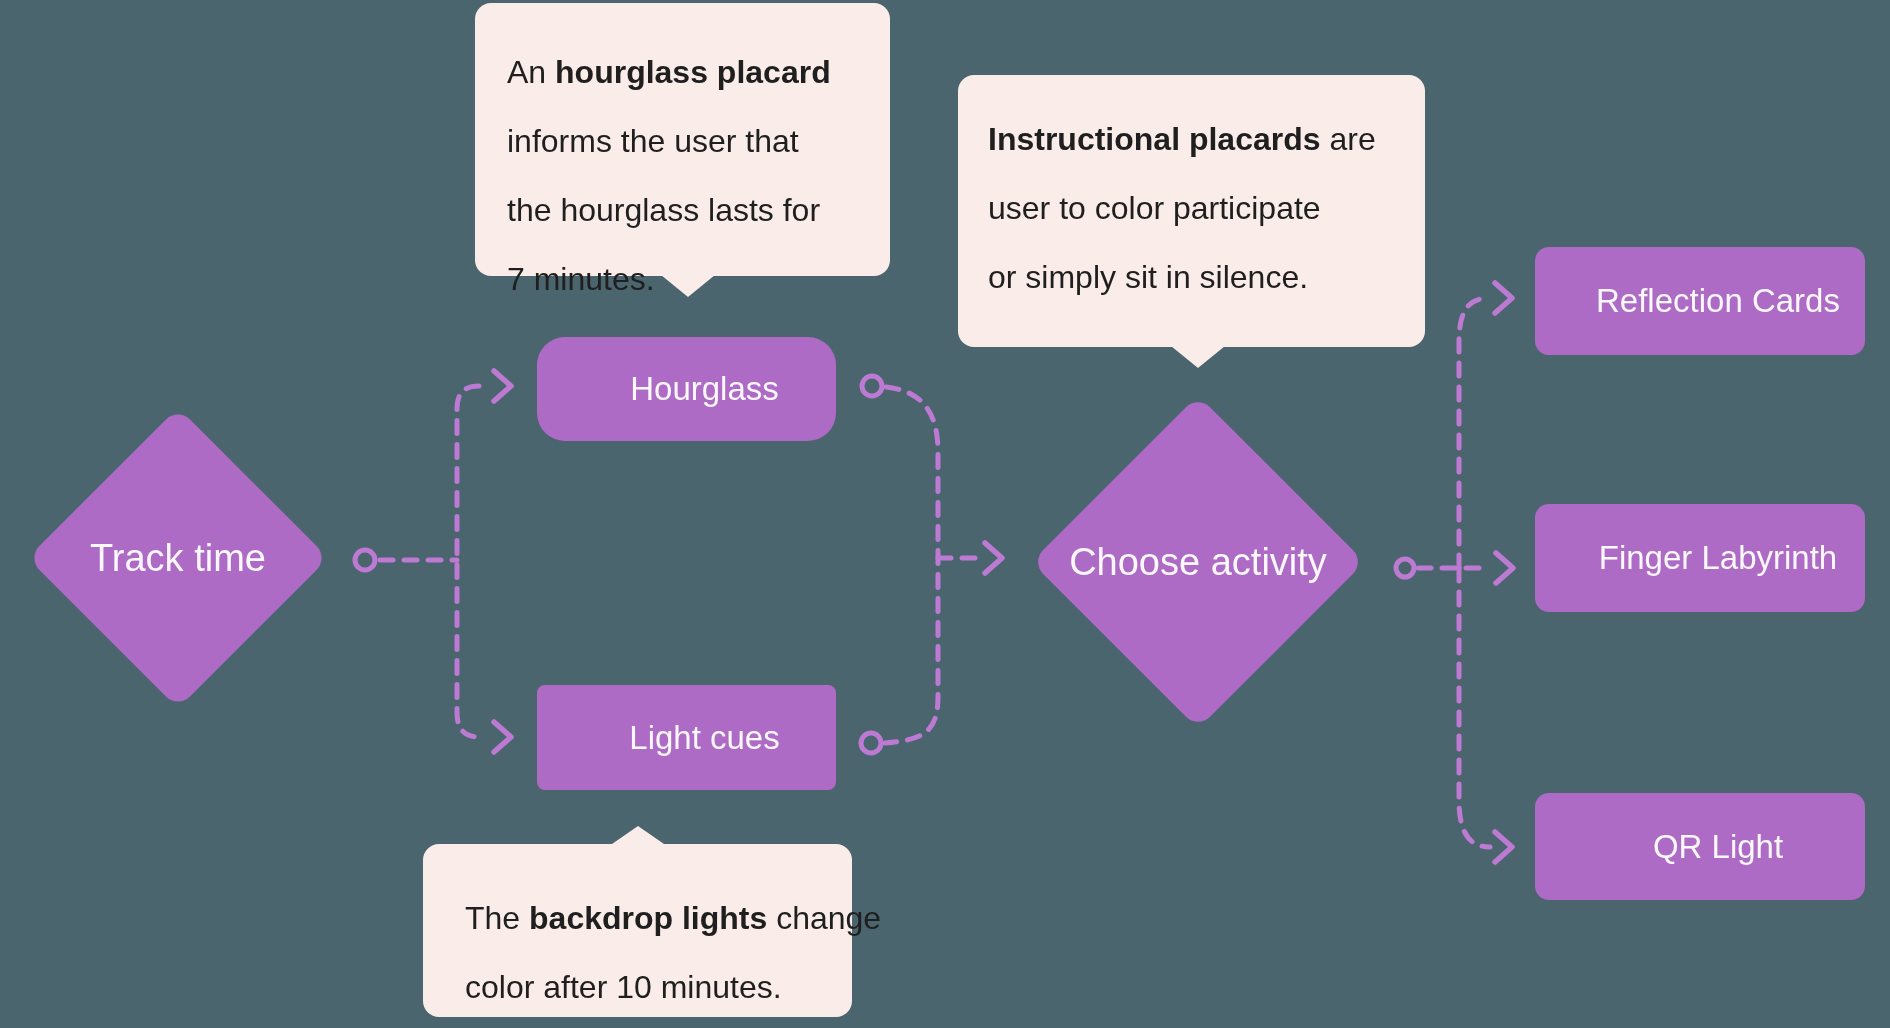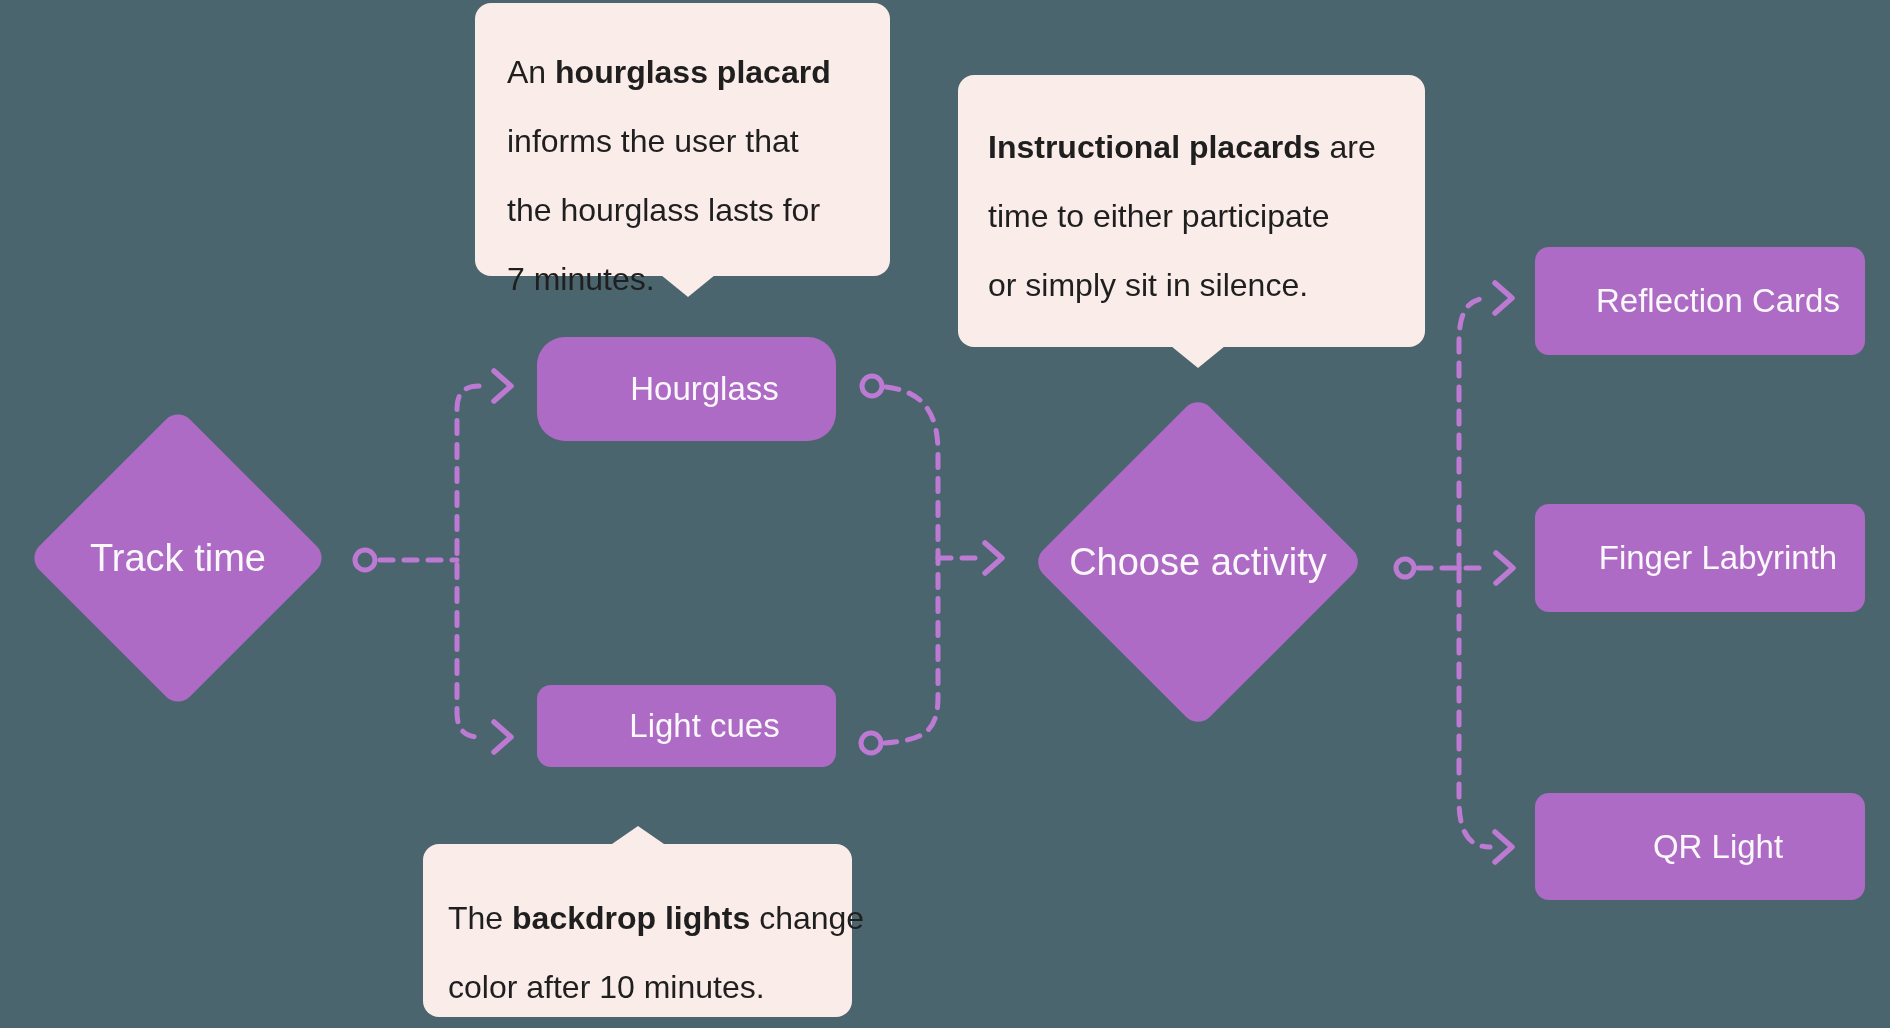--- a/index.html
+++ b/index.html
@@ -101,47 +101,47 @@
       <rect class="diamond" x="1080" y="444" width="236" height="236" rx="17" transform="rotate(45 1198 562)"></rect>
     </g>
   </svg>
 
   <div class="diamond-label" style="left:28px;top:537px;width:300px;">Track time</div>
   <div class="diamond-label" style="left:1031px;top:541px;width:334px;">Choose activity</div>
 
   <div class="flow-box" style="left:537px;top:337px;width:299px;height:104px;border-radius:28px;">
     <span>Hourglass</span>
   </div>
-  <div class="flow-box" style="left:537px;top:685px;width:299px;height:82px;">
+  <div class="flow-box" style="left:537px;top:685px;width:299px;height:105px;border-radius:8px;">
     <span>Light cues</span>
   </div>
   <div class="flow-box" style="left:1535px;top:247px;width:330px;height:108px;">
     <span>Reflection Cards</span>
   </div>
   <div class="flow-box" style="left:1535px;top:504px;width:330px;height:108px;">
     <span>Finger Labyrinth</span>
   </div>
   <div class="flow-box" style="left:1535px;top:793px;width:330px;height:107px;">
     <span>QR Light</span>
   </div>
 
   <div class="tooltip" style="left:475px;top:3px;width:415px;height:273px;padding:27px 20px 0 32px;">
     <div class="tt-line"><span>An </span><b>hourglass placard</b></div>
     <div class="tt-line">informs the user that</div>
     <div class="tt-line">the hourglass lasts for</div>
     <div class="tt-line">7 minutes.</div>
     <div class="ptr-down" style="left:186px;"></div>
   </div>
 
-  <div class="tooltip" style="left:958px;top:75px;width:467px;height:272px;padding:30px 20px 0 30px;">
+  <div class="tooltip" style="left:958px;top:75px;width:467px;height:272px;padding:22px 20px 0 30px;">
     <div class="tt-line"><b>Instructional placards</b><span> are</span></div>
-    <div class="tt-line">time to either participate</div>
+    <div class="tt-line">user to color participate</div>
     <div class="tt-line">or simply sit in silence.</div>
     <div class="ptr-down" style="left:213px;"></div>
   </div>
 
-  <div class="tooltip" style="left:423px;top:844px;width:429px;height:173px;padding:32px 14px 0 25px;">
+  <div class="tooltip" style="left:423px;top:844px;width:429px;height:173px;padding:32px 14px 0 42px;">
     <div class="tt-line"><span>The </span><b>backdrop lights</b><span> change</span></div>
     <div class="tt-line">color after 10 minutes.</div>
     <div class="ptr-up" style="left:189px;"></div>
   </div>
 
 </div>
 
 </body></html>

